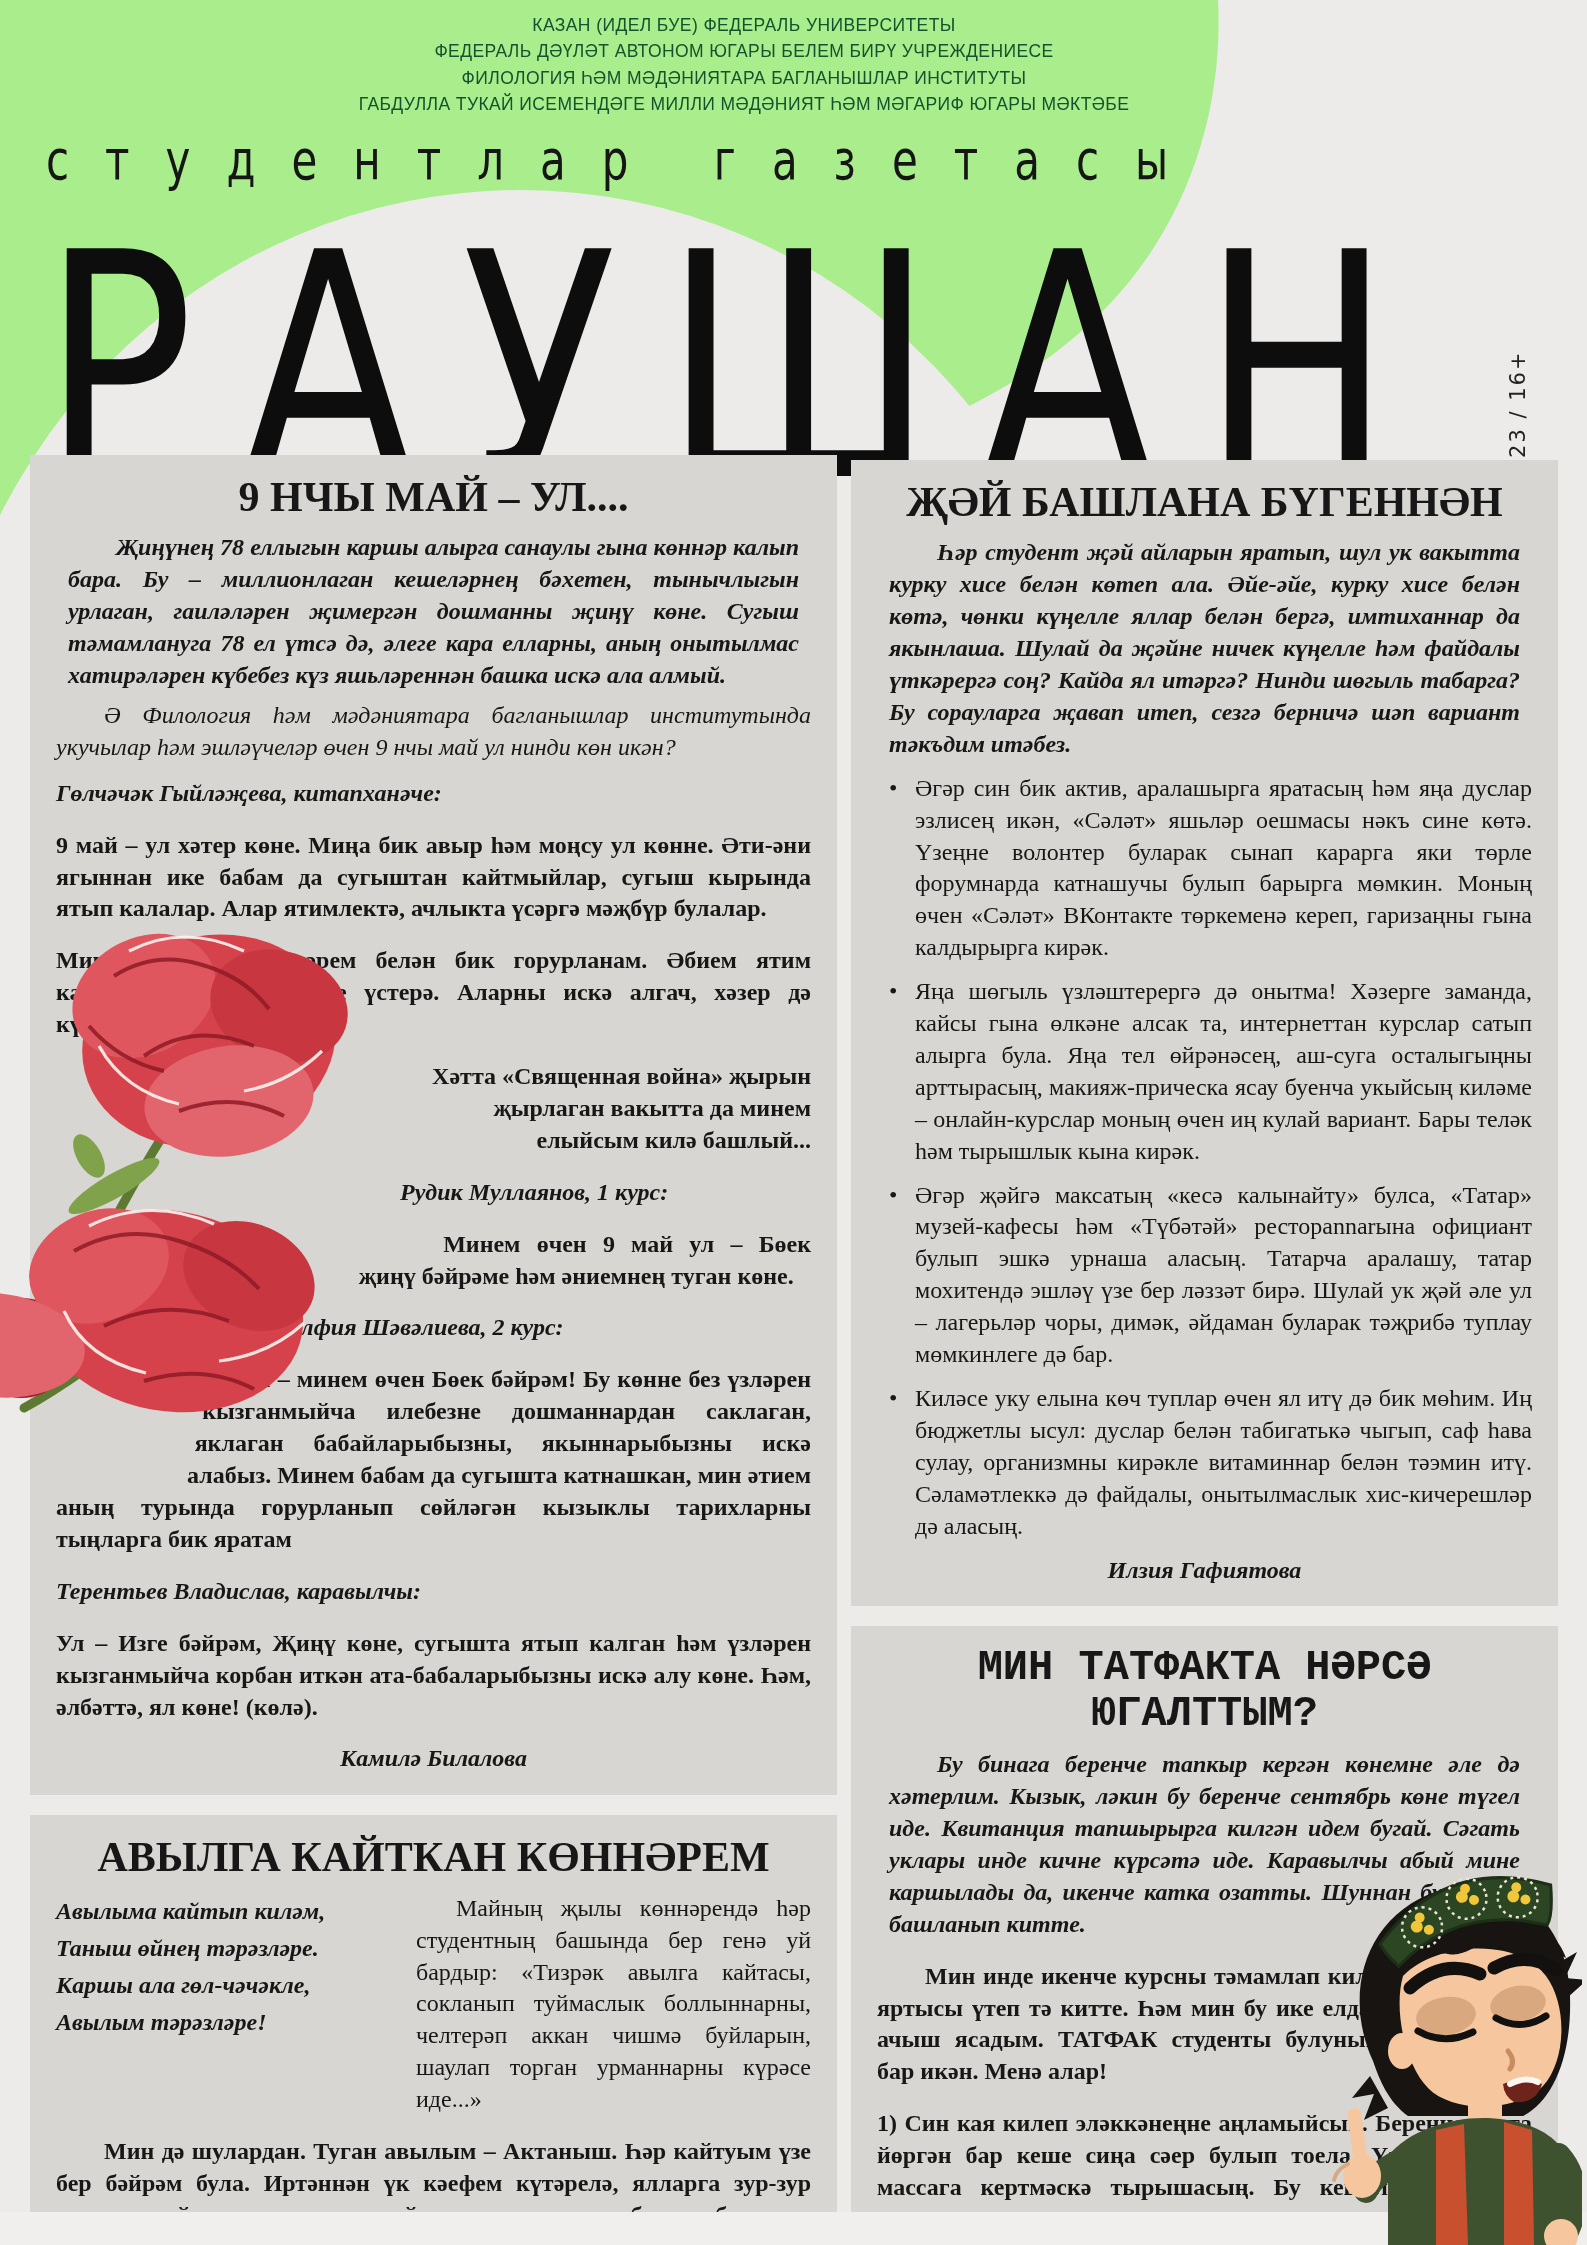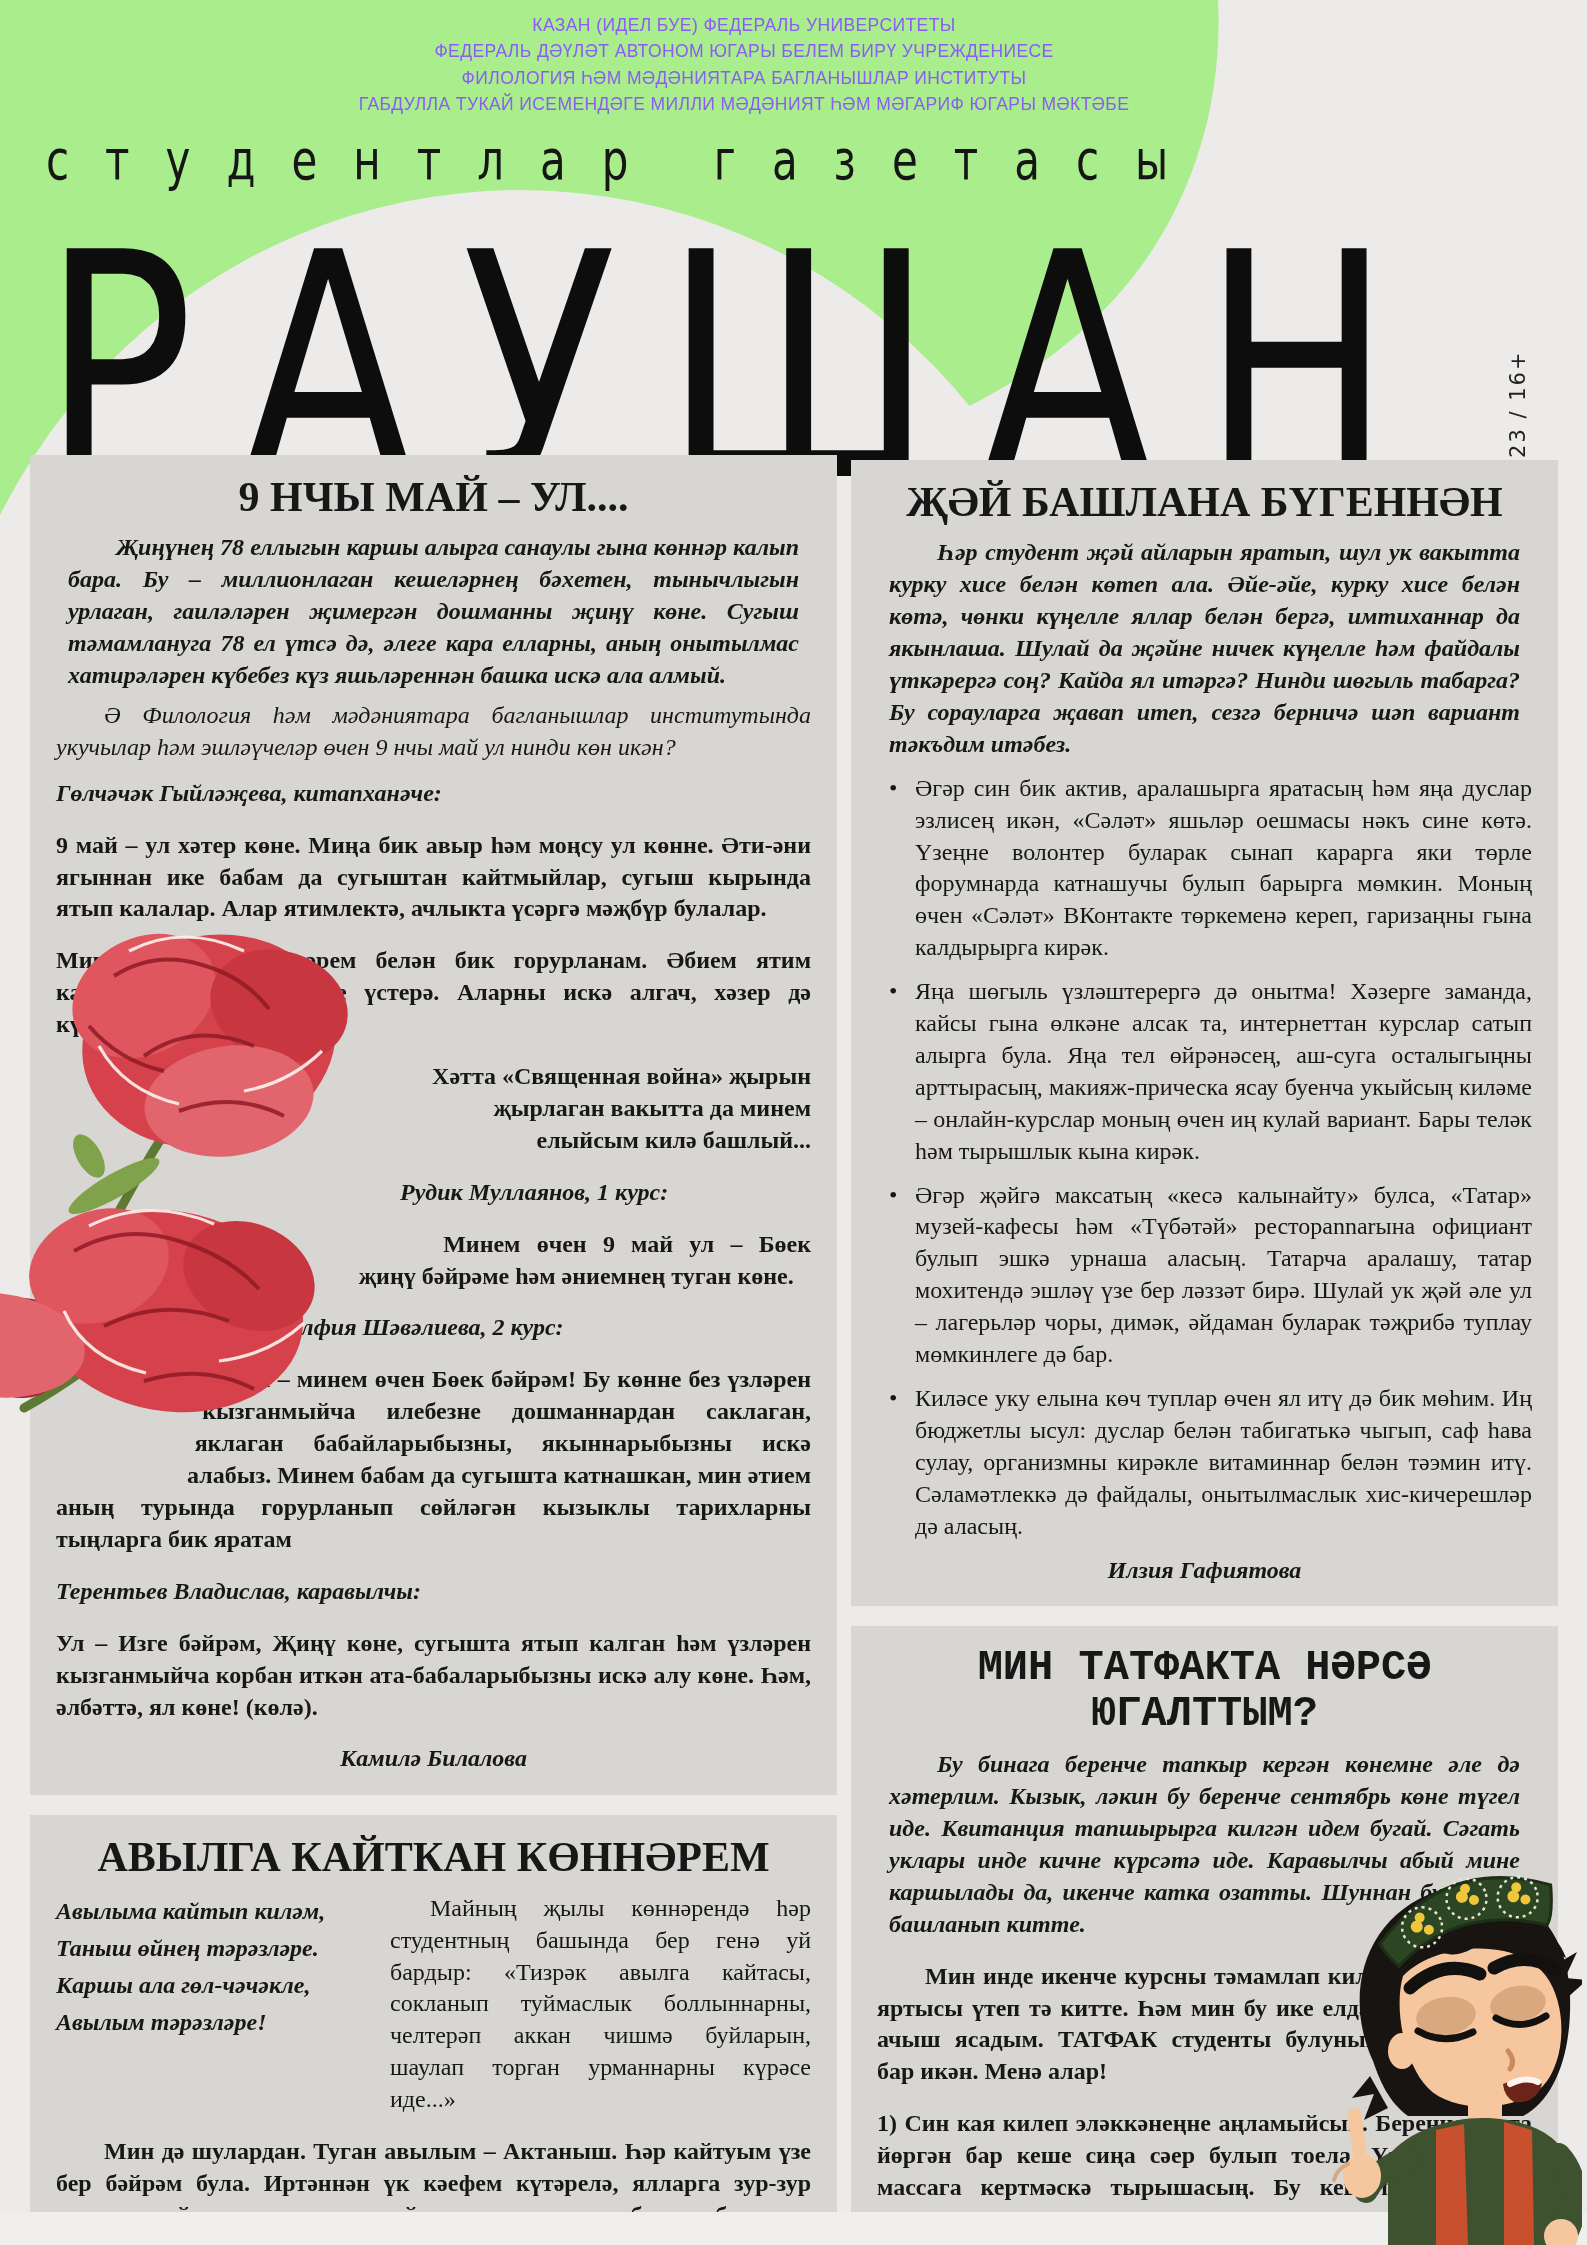--- a/index.html
+++ b/index.html
@@ -1,21 +1,21 @@
 <!DOCTYPE html>
 <html><head>
 <meta charset="utf-8">
 <style>
   html,body{margin:0;padding:0;background:#c9c8c6;}
   .page{position:relative;width:1587px;height:2245px;background:#edebe9;overflow:hidden;
         font-family:"Liberation Serif","DejaVu Serif",serif;color:#171717;}
   .hdr-svg{position:absolute;left:0;top:0;z-index:1;}
   .inst{position:absolute;top:12px;left:94px;width:1300px;z-index:2;text-align:center;
         font-family:"Liberation Sans","DejaVu Sans",sans-serif;font-size:17.5px;line-height:1.5;
-        color:#8b5cf6;letter-spacing:.4px;}
+        color:#14532d;letter-spacing:.4px;}
   .inst div{white-space:nowrap;}
   .tagline{position:absolute;top:128px;left:46px;z-index:2;font-family:"DejaVu Sans",sans-serif;
         font-size:42px;letter-spacing:36px;transform:scaleY(1.3);transform-origin:left top;
         color:#161616;white-space:nowrap;}
   .masthead{position:absolute;top:212px;left:42px;z-index:2;font-family:"DejaVu Sans",sans-serif;
         font-size:252px;letter-spacing:48px;line-height:1;transform:scaleY(1.24);transform-origin:left top;
         color:#0d0d0d;white-space:nowrap;}
   .issue{position:absolute;left:1506px;top:642px;z-index:2;transform:rotate(-90deg);
         transform-origin:left top;font-family:"DejaVu Sans",sans-serif;font-size:21px;
         letter-spacing:2px;color:#222;white-space:nowrap;}
@@ -28,21 +28,21 @@
   .lead2{font-style:italic;text-indent:48px;margin:0 0 8px;}
   .para{margin:20px 0;font-weight:bold;}
   .indent{text-indent:48px;}
   .entry-name{font-weight:bold;font-style:italic;margin:14px 0 2px;text-align:left;}
   .bullet{position:relative;padding-left:38px;margin:12px 0;}
   .bullet::before{content:"\2022";position:absolute;left:12px;top:0;}
   .author{text-align:center;font-weight:bold;font-style:italic;margin-top:12px;}
   .right-al{text-align:right;}
   .flower-float{float:left;width:330px;height:430px;margin-right:14px;
       shape-outside:polygon(0 0,100% 0,100% 38%,80% 52%,46% 66%,36% 100%,0 100%);}
-  .open2col{display:flex;gap:16px;margin-bottom:6px;}
+  .open2col{display:flex;gap:42px;margin-bottom:6px;}
   .poem{min-width:318px;font-weight:bold;font-style:italic;line-height:1.55;text-align:left;}
   .introp{flex:1;text-indent:40px;}
   .flowers{position:absolute;left:-6px;top:856px;z-index:6;}
   .boy{position:absolute;left:1318px;top:1846px;z-index:6;}
   .bottom-strip{position:absolute;left:0;top:2212px;width:1587px;height:33px;background:#f0efee;z-index:4;}
 </style>
 </head>
 <body>
 
 <div class="page">

